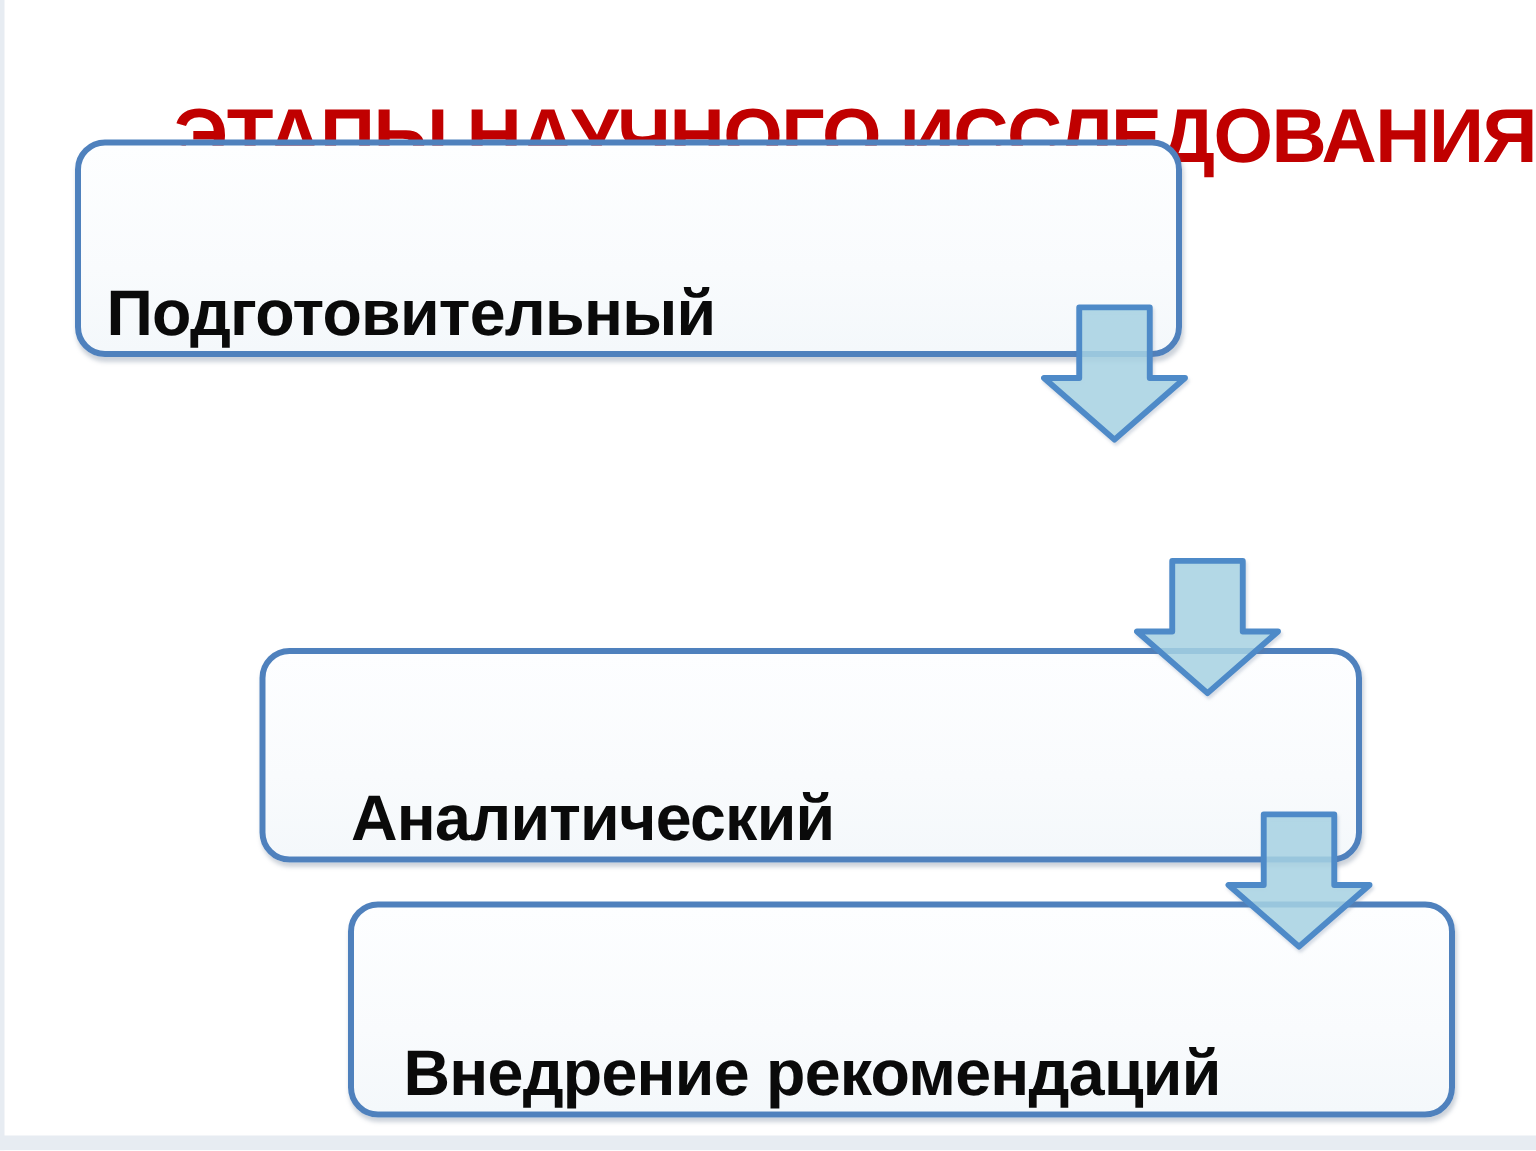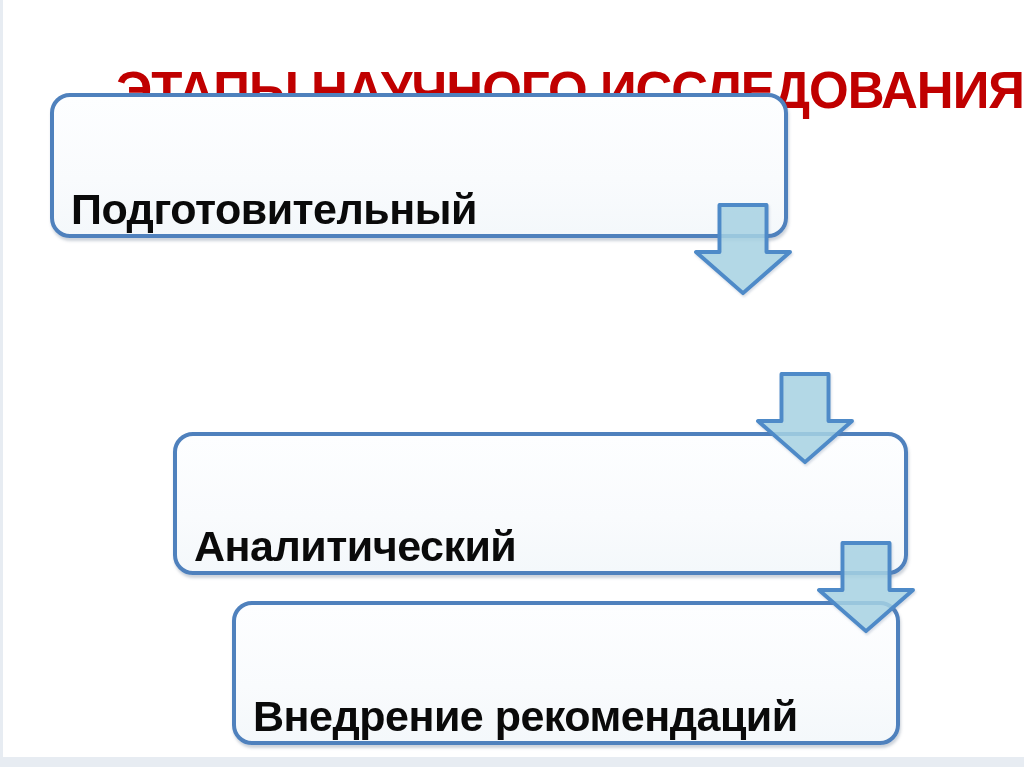--- a/index.html
+++ b/index.html
@@ -55,22 +55,22 @@
   .stage-label{
     padding-left:17px;
     font-size:43px;
     font-weight:700;
     color:var(--text);
     letter-spacing:-0.5px;
     white-space:nowrap;
   }
   .box-1{left:50px;  top:93px;  width:738px; height:145px;}
   .box-2{left:112px; top:263px; width:740px; height:144px;}
-  .box-3{left:173px; top:432px; width:735px; height:143px;}
-  .box-4{left:232px; top:601px; width:668px; height:144px;}
+  .box-3{left:173px; top:432px; width:735px; height:143px;padding-left:40px;}
+  .box-4{left:232px; top:601px; width:738px; height:144px;padding-left:16px;}
   .flow-arrow{
     position:absolute;
     width:102px;
     height:96px;
     filter:drop-shadow(1px 2px 1px rgba(100,120,150,0.25));
   }
   .arrow-1{left:692px; top:202px;}
   .arrow-2{left:754px; top:371px;}
   .arrow-3{left:815px; top:540px;}
   .flow-arrow path{

